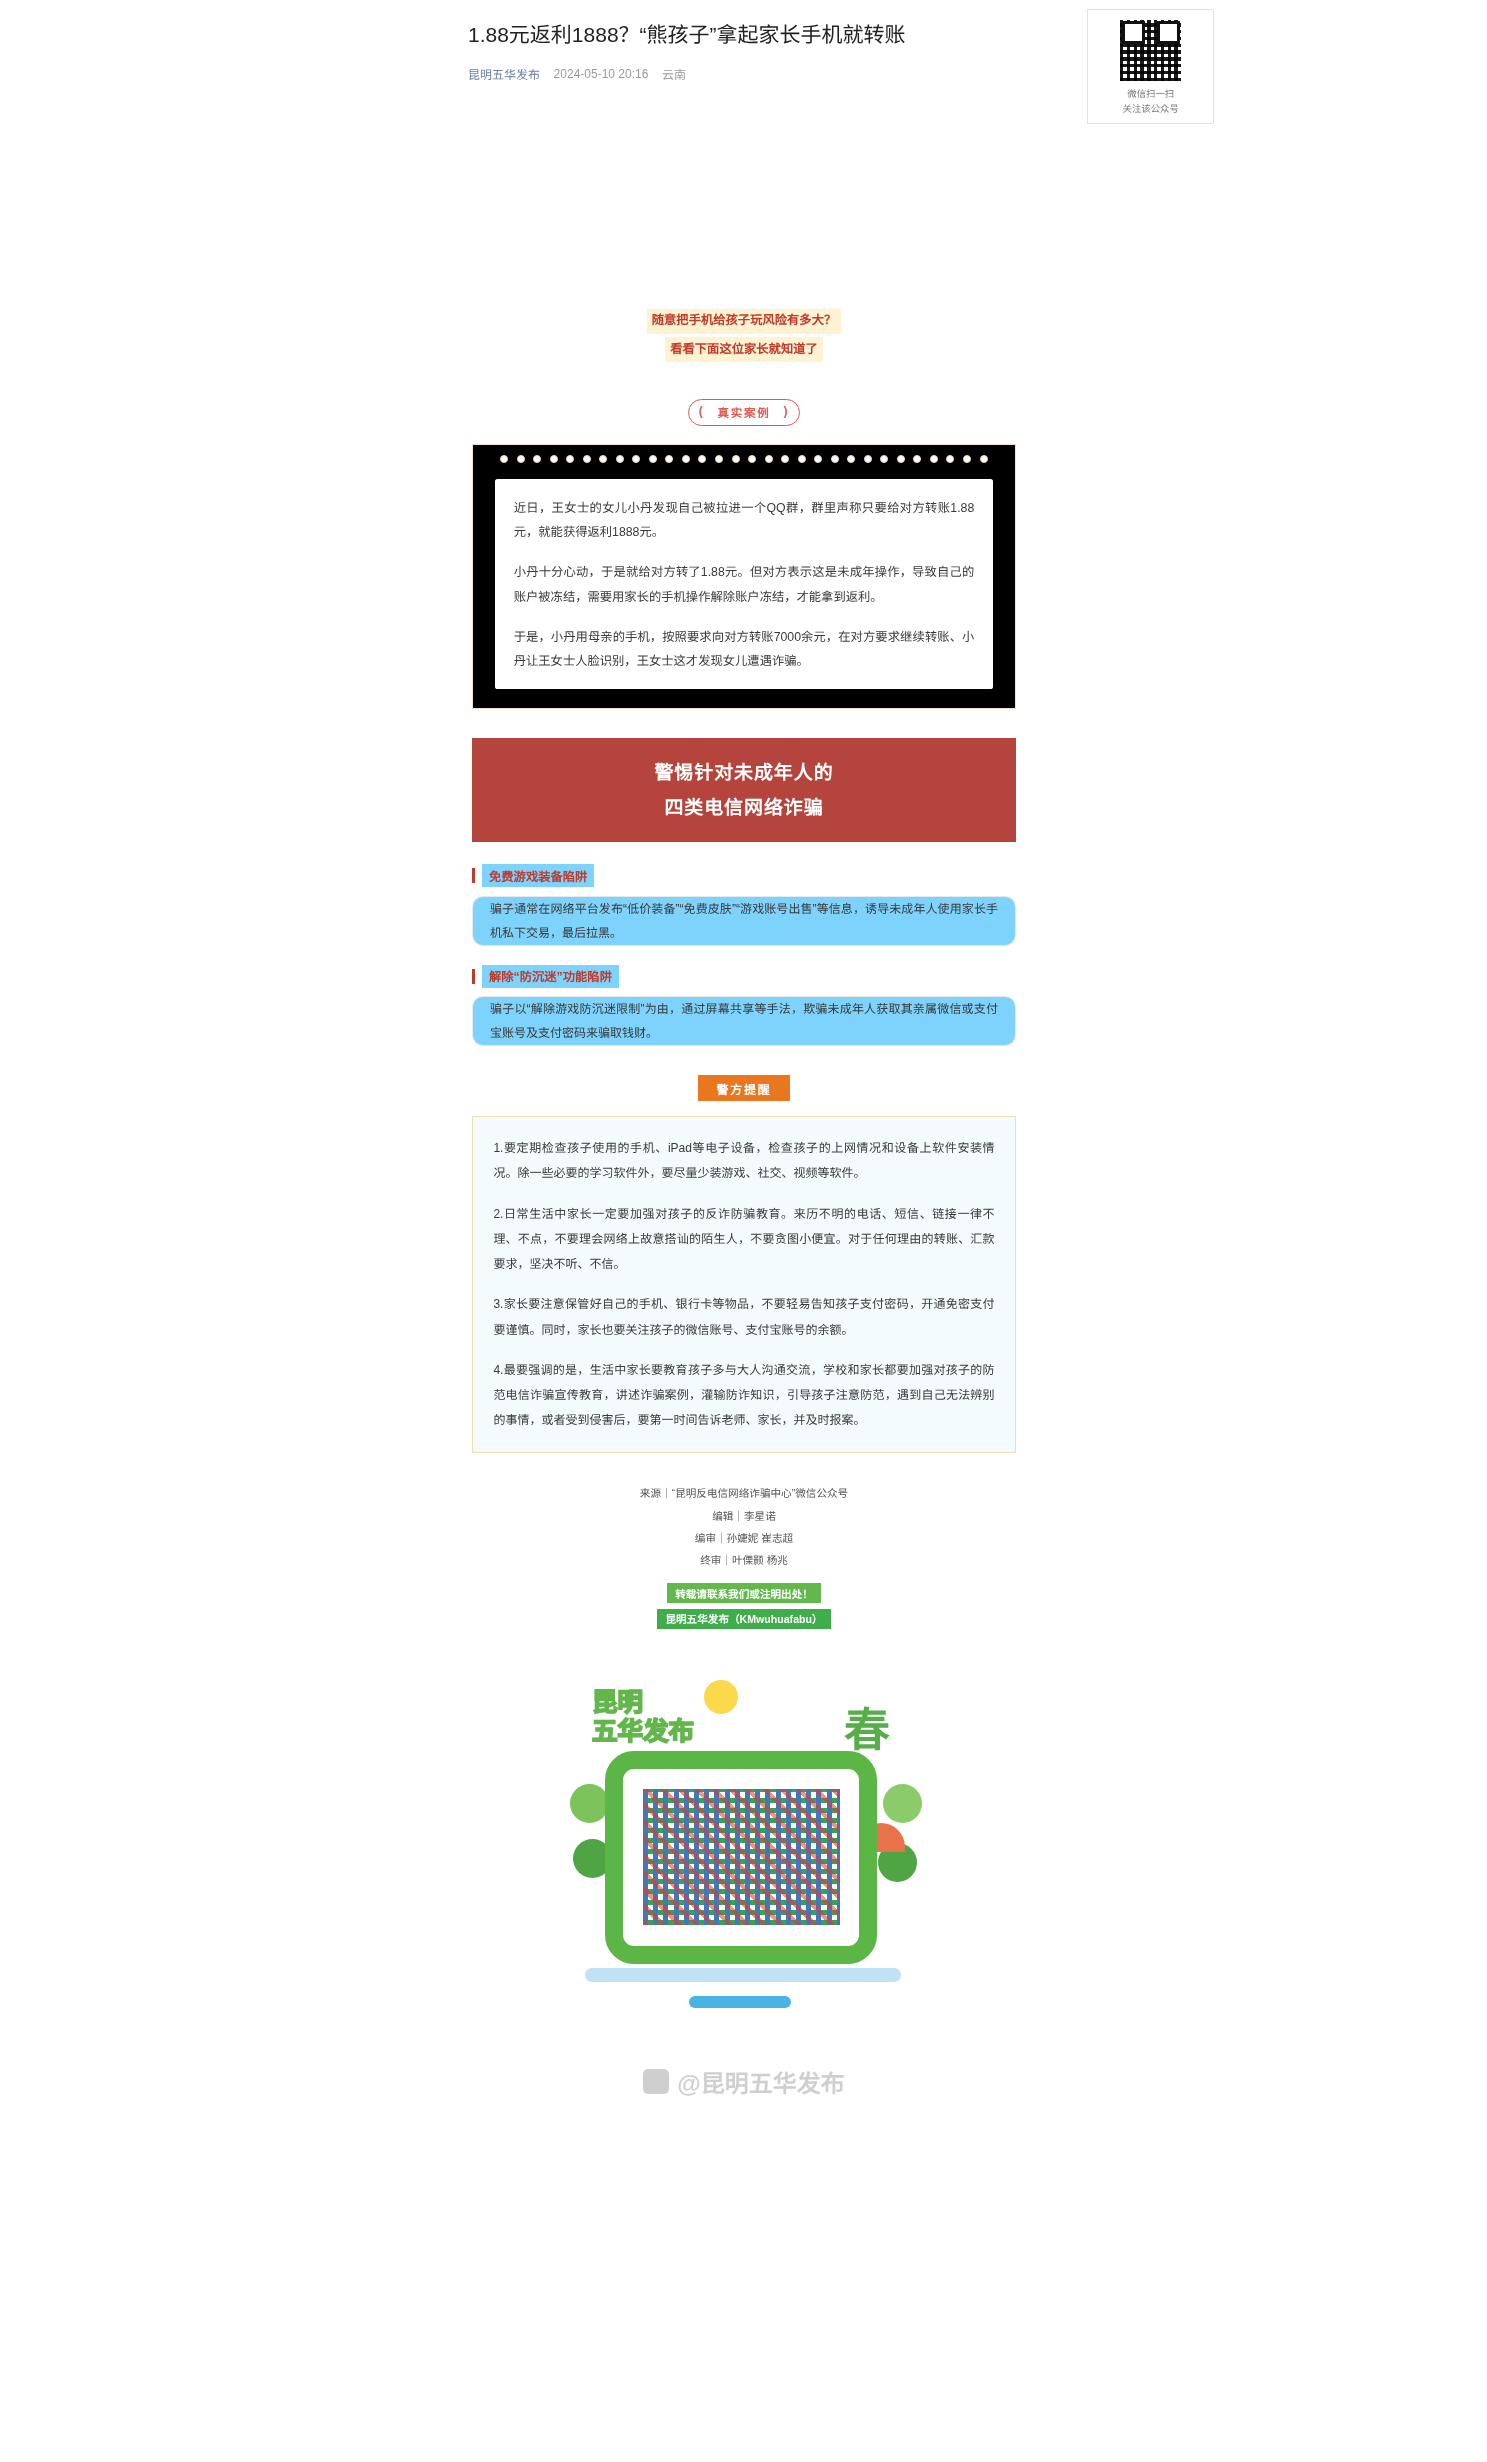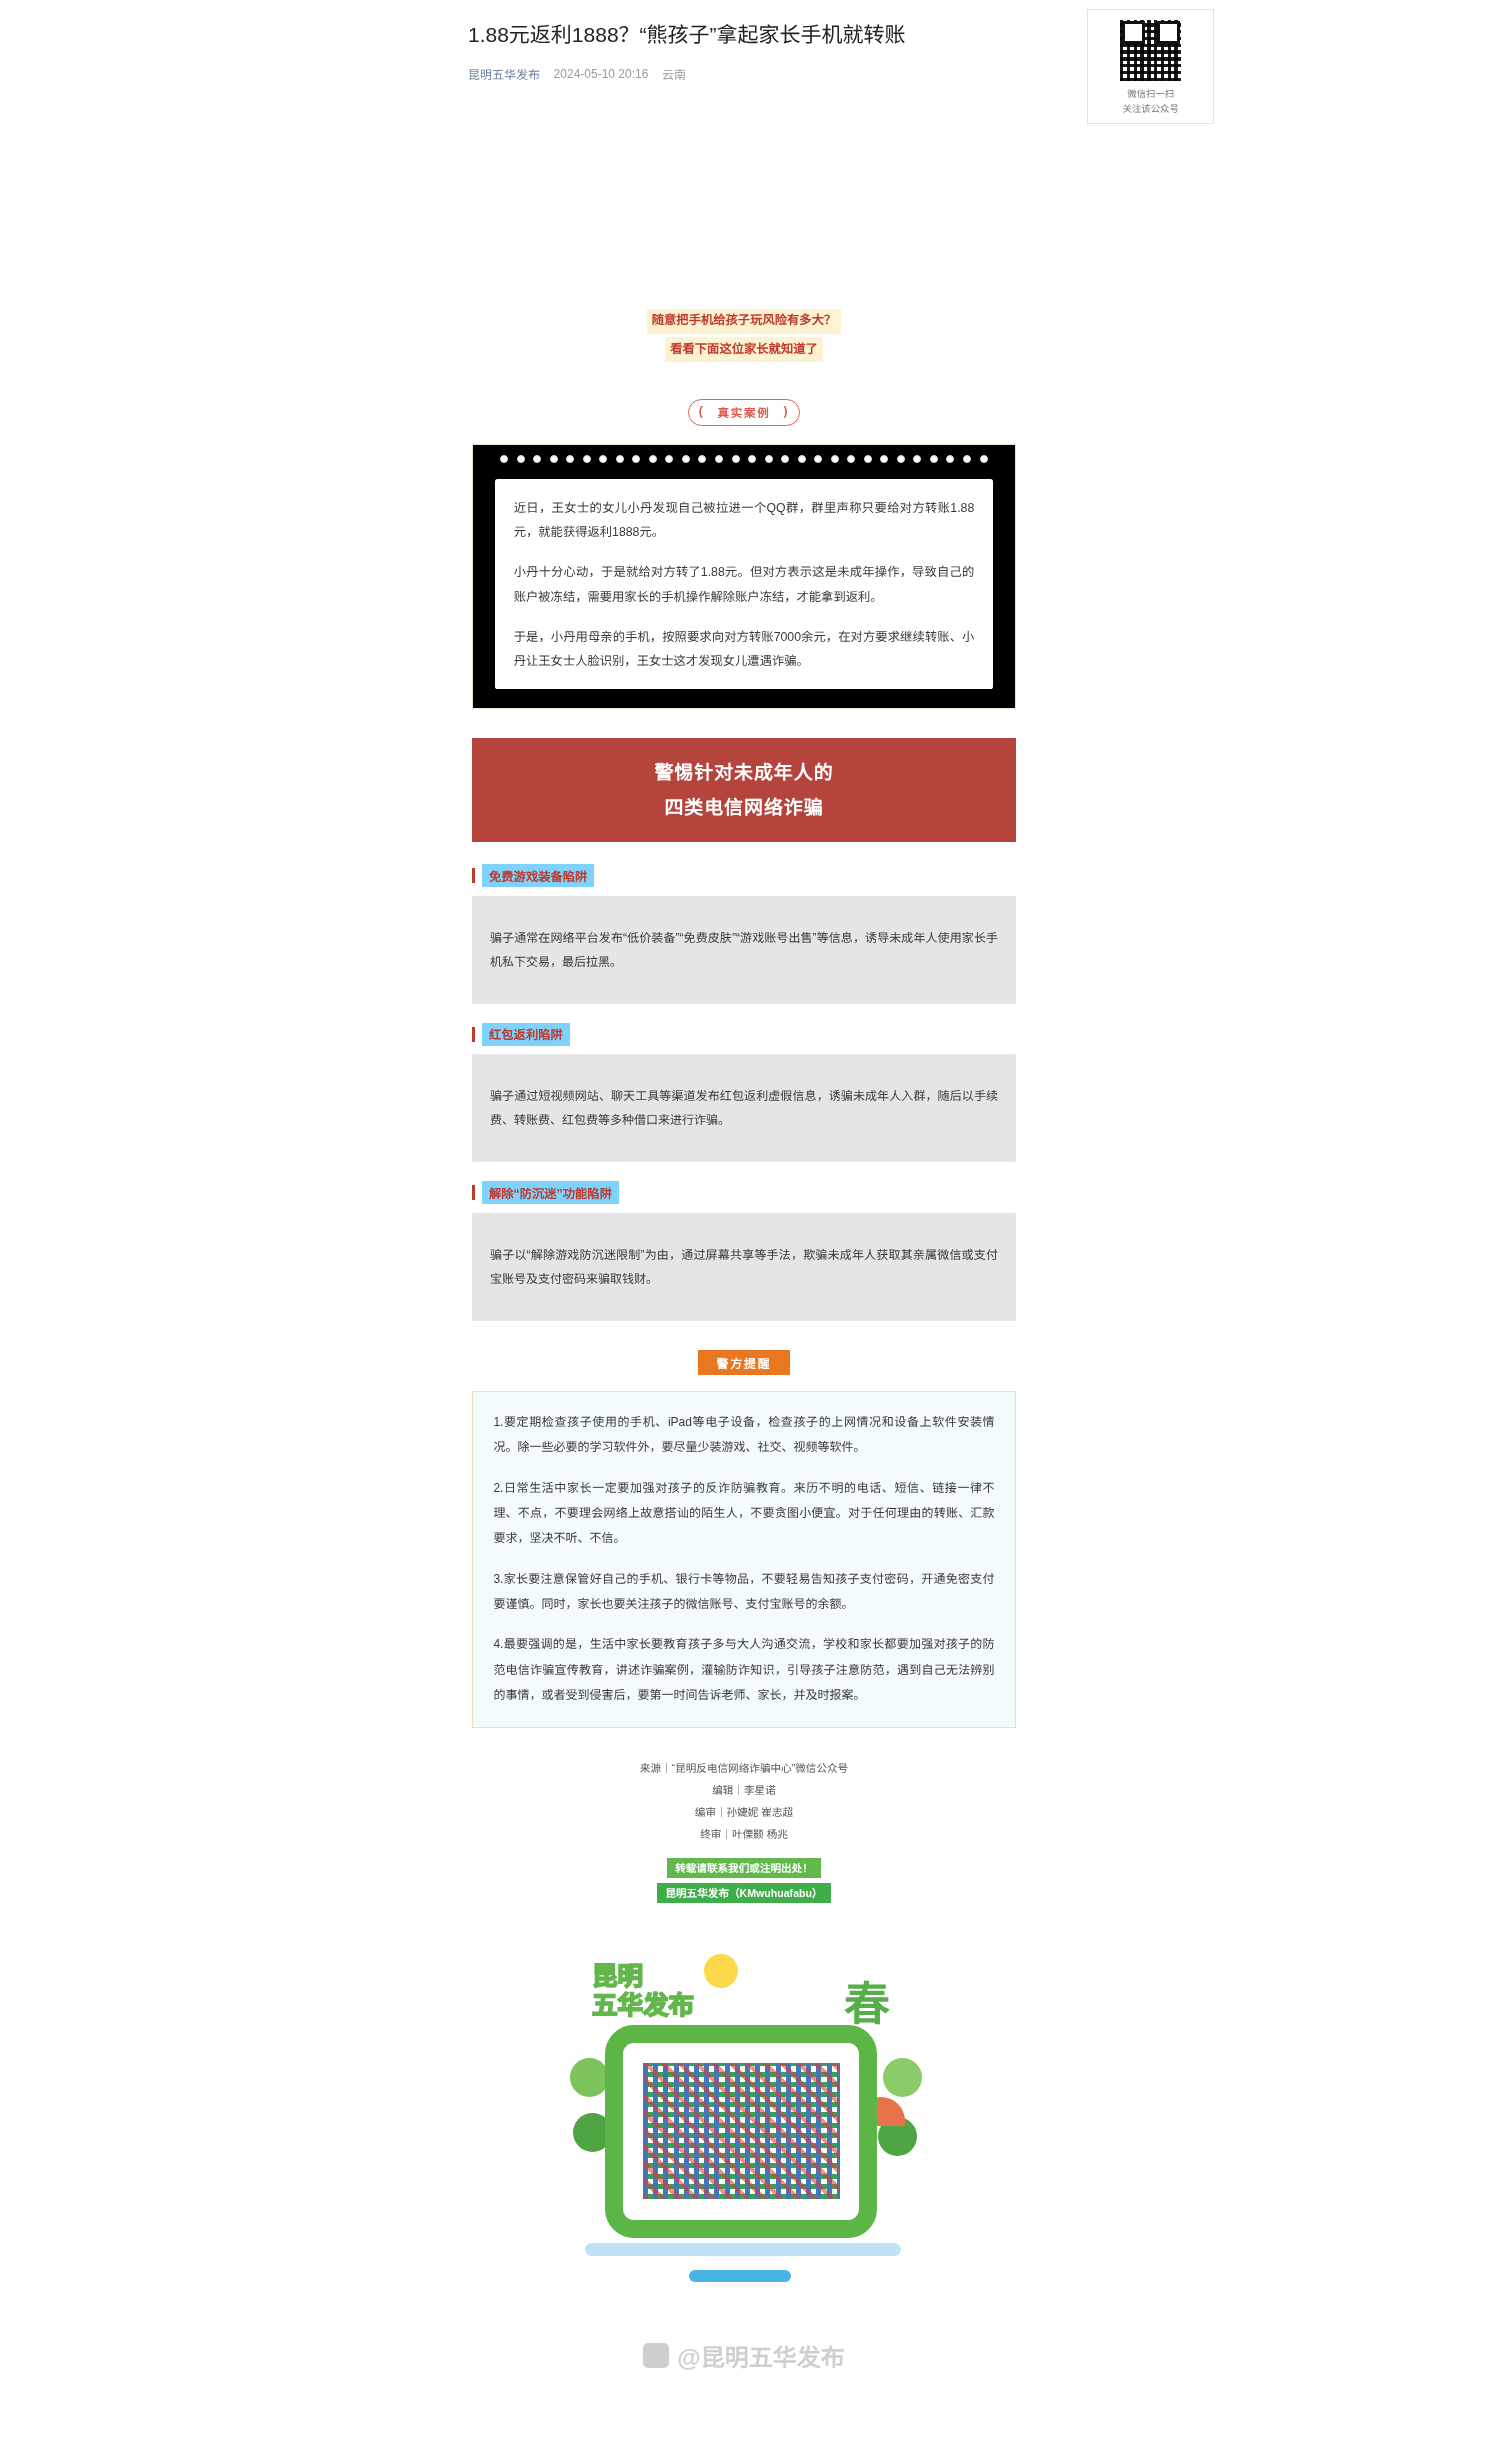--- a/index.html
+++ b/index.html
@@ -195,27 +195,27 @@
   }
   .trap-title {
     font-size: 12.3px;
     font-weight: bold;
     color: #c0392b;
     background: #7dd3fc;
     padding: 2.6px 6.8px;
   }
   .trap-body {
     border: 0.9px solid #e8e8e8;
-    border-radius: 0;
-    padding: 29px 17px;
+    border-radius: 11px;
+    padding: 0 17px;
     font-size: 12px;
     line-height: 2.0;
     color: #3a3a3a;
     text-align: justify;
-    background: #e5e5e5;
+    background: #7dd3fc;
   }
 
   
   .police-badge-wrap {
     text-align: center;
     margin: 29px 0 15.3px 0;
   }
   .police-badge {
     display: inline-block;
     background: #e8771f;
@@ -435,27 +435,20 @@
     </div>
 
     <div class="trap">
       <div class="trap-head">
         <span class="trap-bar"></span>
         <span class="trap-title">免费游戏装备陷阱</span>
       </div>
       <div class="trap-body">骗子通常在网络平台发布“低价装备”“免费皮肤”“游戏账号出售”等信息，诱导未成年人使用家长手机私下交易，最后拉黑。</div>
     </div>
 
-    <div class="trap">
-      <div class="trap-head">
-        <span class="trap-bar"></span>
-        <span class="trap-title">红包返利陷阱</span>
-      </div>
-      <div class="trap-body">骗子通过短视频网站、聊天工具等渠道发布红包返利虚假信息，诱骗未成年人入群，随后以手续费、转账费、红包费等多种借口来进行诈骗。</div>
-    </div>
 
     <div class="trap">
       <div class="trap-head">
         <span class="trap-bar"></span>
         <span class="trap-title">解除“防沉迷”功能陷阱</span>
       </div>
       <div class="trap-body">骗子以“解除游戏防沉迷限制”为由，通过屏幕共享等手法，欺骗未成年人获取其亲属微信或支付宝账号及支付密码来骗取钱财。</div>
     </div>
 
 

